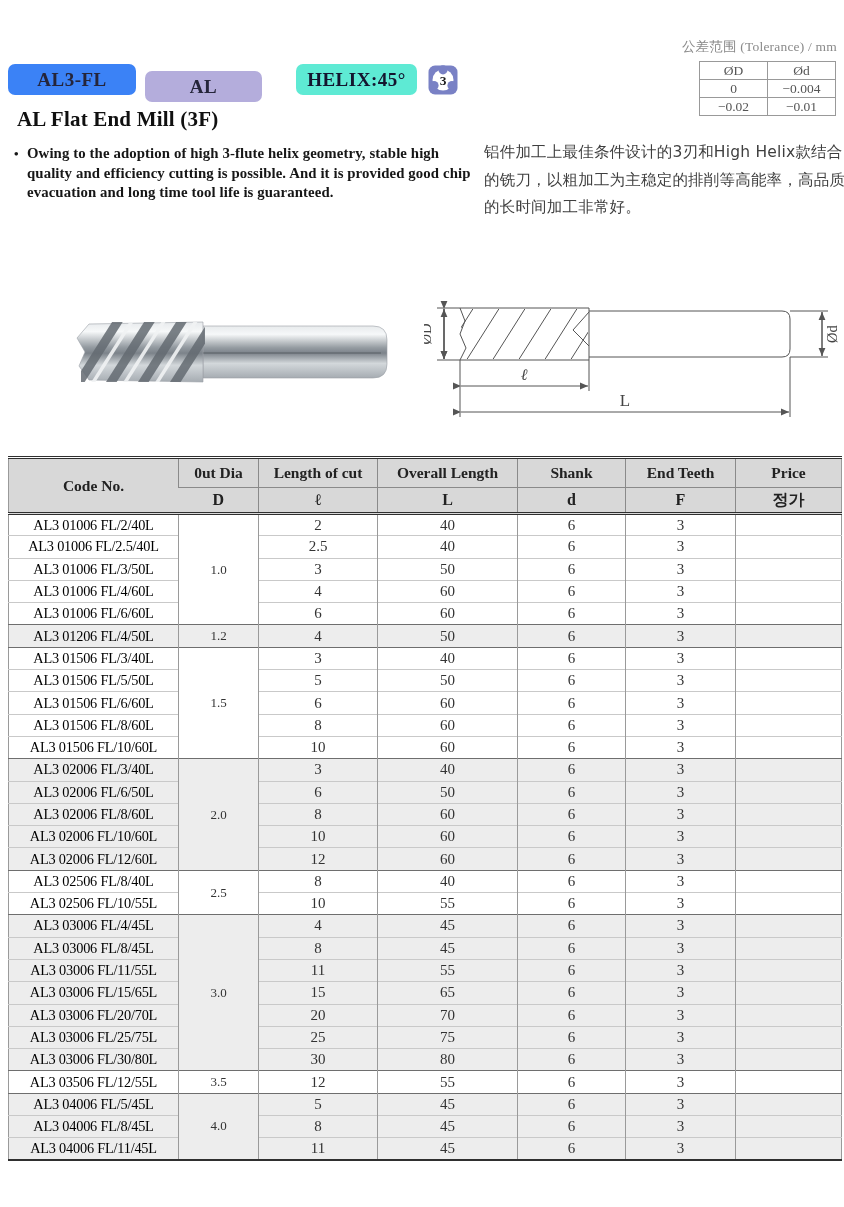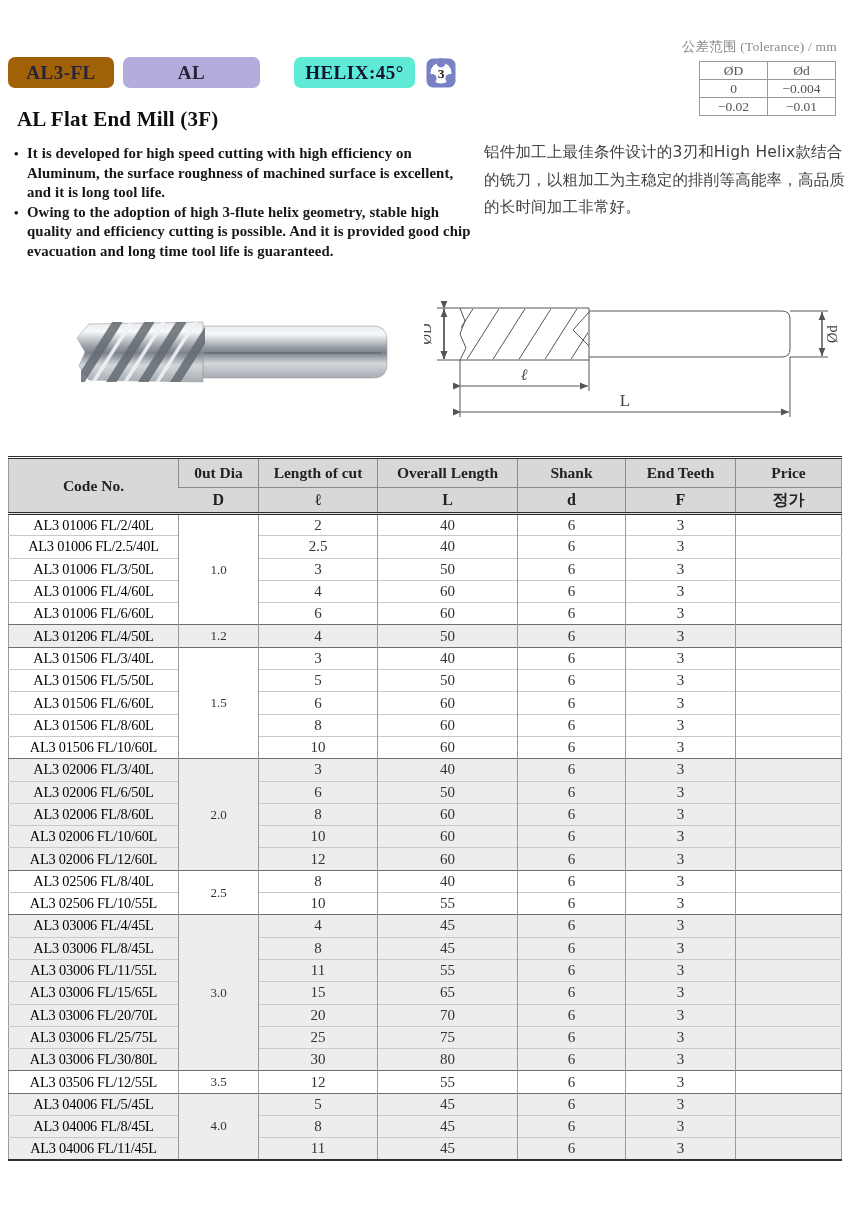--- a/index.html
+++ b/index.html
@@ -8,22 +8,22 @@
     width:844px; height:1207px; position:relative; overflow:hidden;
     font-family:"Liberation Serif", serif; color:#222;
   }
 
   
   .badges { position:absolute; left:8px; top:57px; display:flex; align-items:center; gap:9px; }
   .badge {
     height:31px; border-radius:7px; display:flex; align-items:center; justify-content:center;
     font-weight:bold; font-size:19px; color:#25253a; letter-spacing:.5px;
   }
-  .badge.series  { width:106px; background:#a16207; }
-  .badge.material{ width:137px; background:#b4addc; }
+  .badge.series  { width:128px; background:#3b82f6; }
+  .badge.material{ width:117px; background:#b4addc;margin-top:14px; }
   .badge.helix   { width:121px; background:#5eead4; color:#14142e;margin-left:25px; }
   .flute-icon { width:30px; height:30px; margin-left:2px; }
 
   
   .tol-wrap { position:absolute; right:5px; top:38px; width:220px; }
   .tol-title { text-align:right; font-size:13.5px; color:#8a8a8a; padding-right:2px; letter-spacing:.2px; }
   .tol-table { border-collapse:collapse; margin:5px 3px 0 auto; }
   .tol-table td {
     width:68px; height:18px; text-align:center; vertical-align:middle;
     border:1px solid #999; font-size:13.5px; color:#555;
@@ -116,21 +116,20 @@
       <td>−0.02</td>
       <td>−0.01</td>
     </tr>
   </tbody>
     </table>
 </div>
 
 <h1 class="page-title">AL Flat End Mill (3F)</h1>
 
 <ul class="bullets">
-  <li>It is developed for high speed cutting with high efficiency on Aluminum, the surface roughness of machined surface is excellent, and it is long tool life.</li>
   <li>Owing to the adoption of high 3-flute helix geometry, stable high quality and efficiency cutting is possible. And it is provided good chip evacuation and long time tool life is guaranteed.</li>
 </ul>
 
 <div class="desc-cn">铝件加工上最佳条件设计的3刃和High Helix款结合的铣刀，以粗加工为主稳定的排削等高能率，高品质的长时间加工非常好。</div>
 
 <svg class="photo" width="340" height="105" viewBox="0 0 340 105">
   <defs>
     <linearGradient id="metalV" x1="0" y1="0" x2="0" y2="1">
       <stop offset="0" stop-color="#e7eaec"></stop>
       <stop offset="0.16" stop-color="#f6f8f9"></stop>

